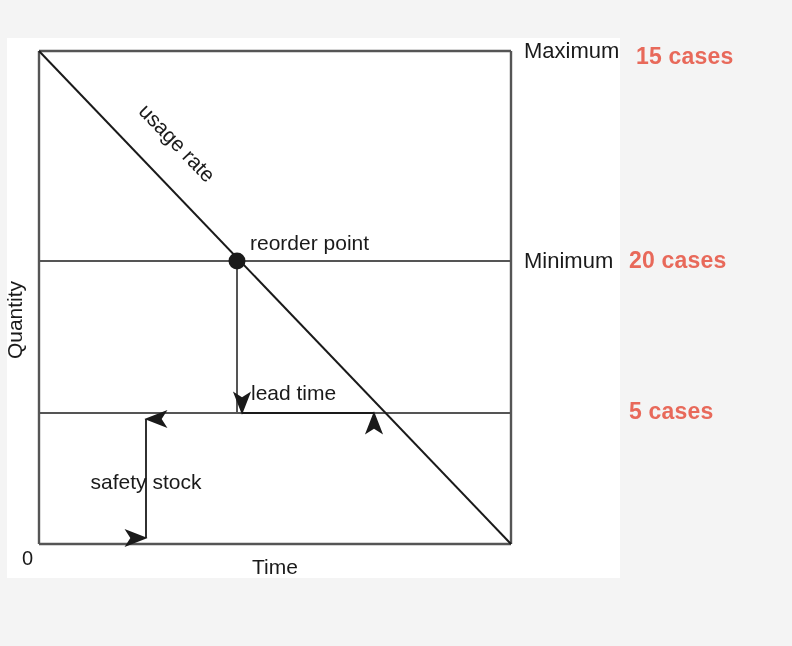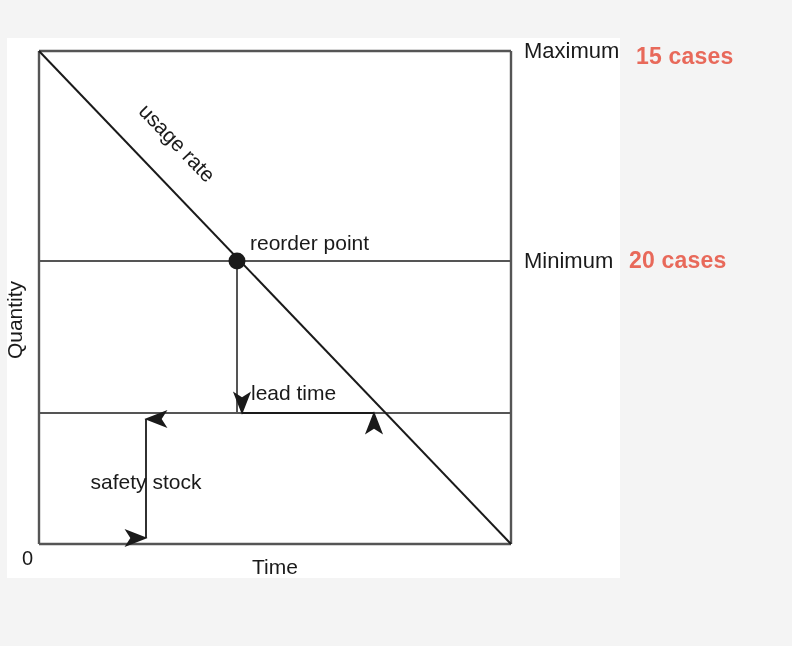--- a/index.html
+++ b/index.html
@@ -113,14 +113,15 @@
 
     <text x="275" y="574" font-family="Liberation Sans, sans-serif" font-size="21" fill="#1a1a1a" text-anchor="middle">Time</text>
 
     <text x="22" y="565" font-family="Liberation Sans, sans-serif" font-size="20" fill="#1a1a1a">0</text>
   </svg>
 
   <div class="annot" id="annot-max">15 cases</div>
 
   <div class="annot" id="annot-min">20 cases</div>
 
+  <div class="annot" id="annot-safe">5 cases</div>
 
 </div>
 
 </body></html>

